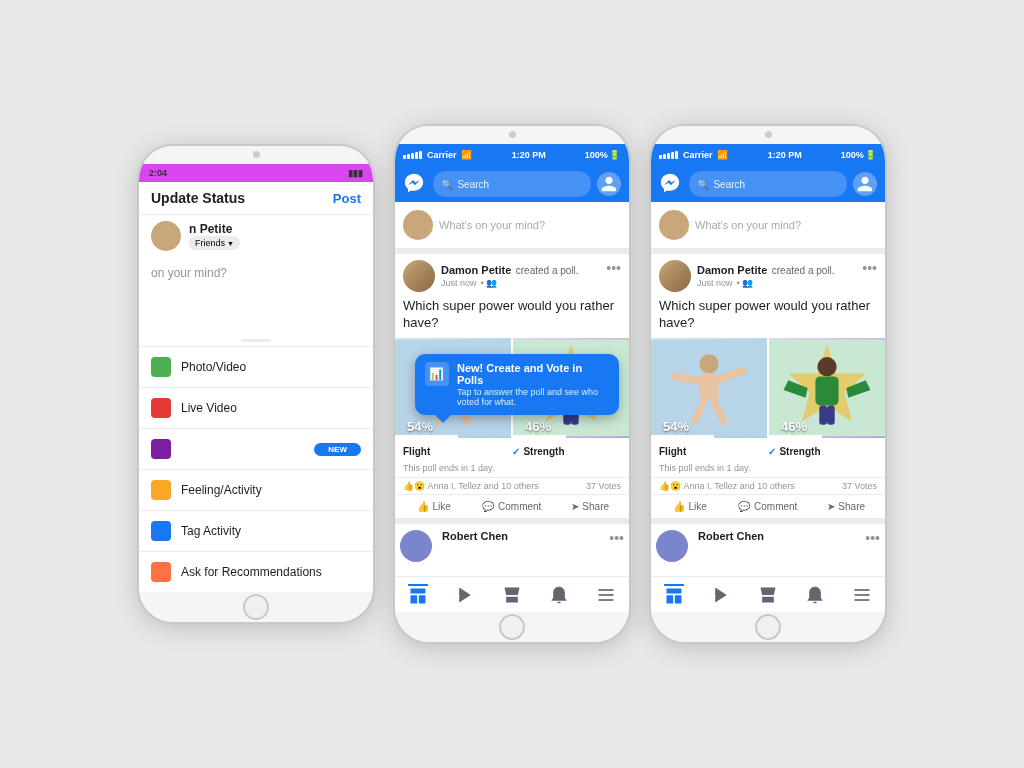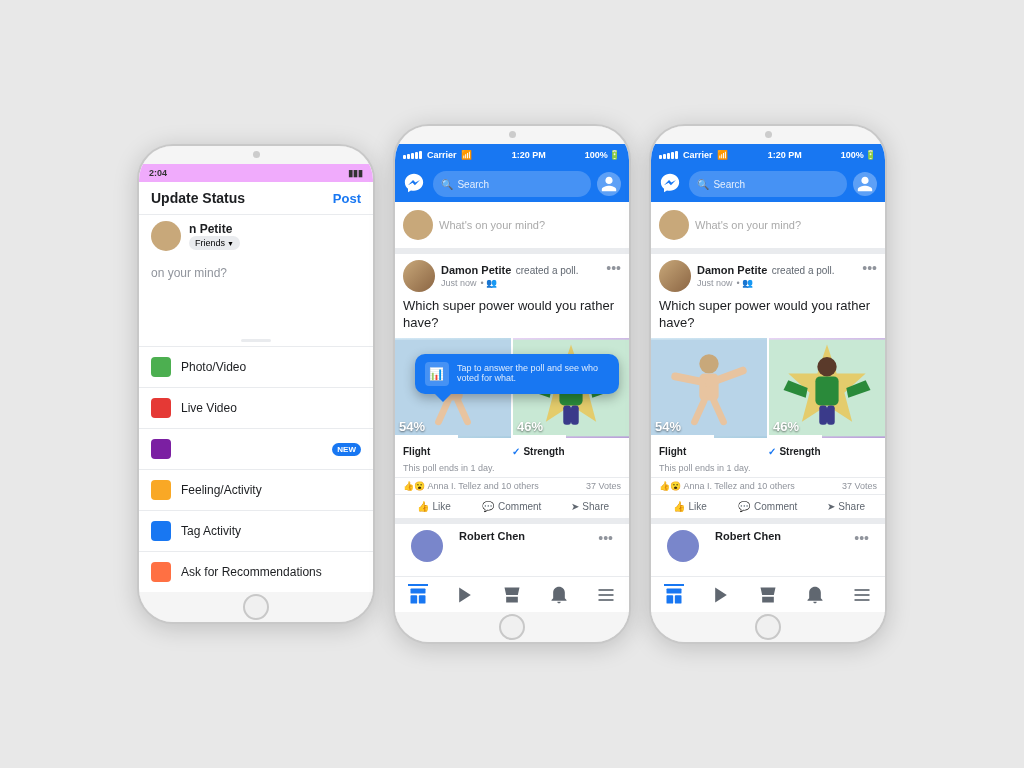--- a/index.html
+++ b/index.html
@@ -191,21 +191,21 @@
     }
     .poll-image {
       flex: 1;
       background: #ccc;
       position: relative;
       overflow: hidden;
     }
     .poll-percent {
       position: absolute;
       bottom: 4px;
-      left: 4px;
+      left: 12px;
       color: white;
       font-size: 13px;
       font-weight: 700;
       text-shadow: 0 1px 2px rgba(0,0,0,0.5);
     }
     .poll-bar {
       position: absolute;
       bottom: 0;
       left: 0;
       height: 3px;
@@ -277,22 +277,22 @@
       align-items: center;
       justify-content: center;
       font-size: 16px;
       color: #606770;
     }
     .bottom-nav-item.active { color: #1877f2; border-top: 2px solid #1877f2; }
     
     .next-post-header {
       display: flex;
       align-items: flex-start;
-      padding: 6px 16px;
-      gap: 16px;
+      padding: 6px 5px;
+      gap: 10px;
     }
     
     .tooltip-bubble {
       position: absolute;
       top: 210px;
       left: 20px;
       right: 10px;
       background: #1877f2;
       border-radius: 10px;
       padding: 8px 10px;
@@ -320,21 +320,21 @@
       display: flex; align-items: center; justify-content: center;
       color: white; font-size: 12px;
     }
     .tooltip-text { flex: 1; }
     .tooltip-title { font-size: 11px; font-weight: 700; color: white; }
     .tooltip-desc { font-size: 9px; color: rgba(255,255,255,0.85); margin-top: 1px; }
 
     
     .update-status-bar {
       height: 18px;
-      background: #f0abfc;
+      background: #d946ef;
       display: flex;
       align-items: center;
       justify-content: space-between;
       padding: 0 10px;
       font-size: 9px;
       color: #333;
       font-weight: 600;
       flex-shrink: 0;
     }
     .update-nav {
@@ -386,21 +386,21 @@
       height: 20px;
       background: #e9ebee;
       border-radius: 4px;
       flex-shrink: 0;
     }
     .new-badge {
       background: #1877f2;
       color: white;
       font-size: 8px;
       font-weight: 700;
-      padding: 2px 5px;
+      padding: 2px 14px;
       border-radius: 8px;
       margin-left: auto;
     }
 
     
     .person-svg {
       width: 100%;
       height: 100%;
       position: absolute;
       top: 0; left: 0;
@@ -608,20 +608,21 @@
 
       <div class="next-post-header">
         <div class="post-avatar" style="background:#7986cb;"></div>
         <div style="font-size:11px;font-weight:700;color:#1c1e21;">Robert Chen</div>
         <span style="margin-left:auto;color:#90949c;font-size:14px;">•••</span>
       </div>
 
       <div class="tooltip-bubble">
         <div class="tooltip-icon">📊</div>
         <div class="tooltip-text">
+          <div class="tooltip-title">New! Create and Vote in Polls</div>
           <div class="tooltip-desc">Tap to answer the poll and see who voted for what.</div>
         </div>
       </div>
 
       <div class="bottom-nav">
         <div class="bottom-nav-item active">
           <svg viewBox="0 0 24 24" width="20" height="20" fill="#1877f2">
               <rect x="3" y="3" width="18" height="6" rx="1"></rect>
               <rect x="3" y="11" width="8" height="10" rx="1"></rect>
               <rect x="13" y="11" width="8" height="10" rx="1"></rect>

